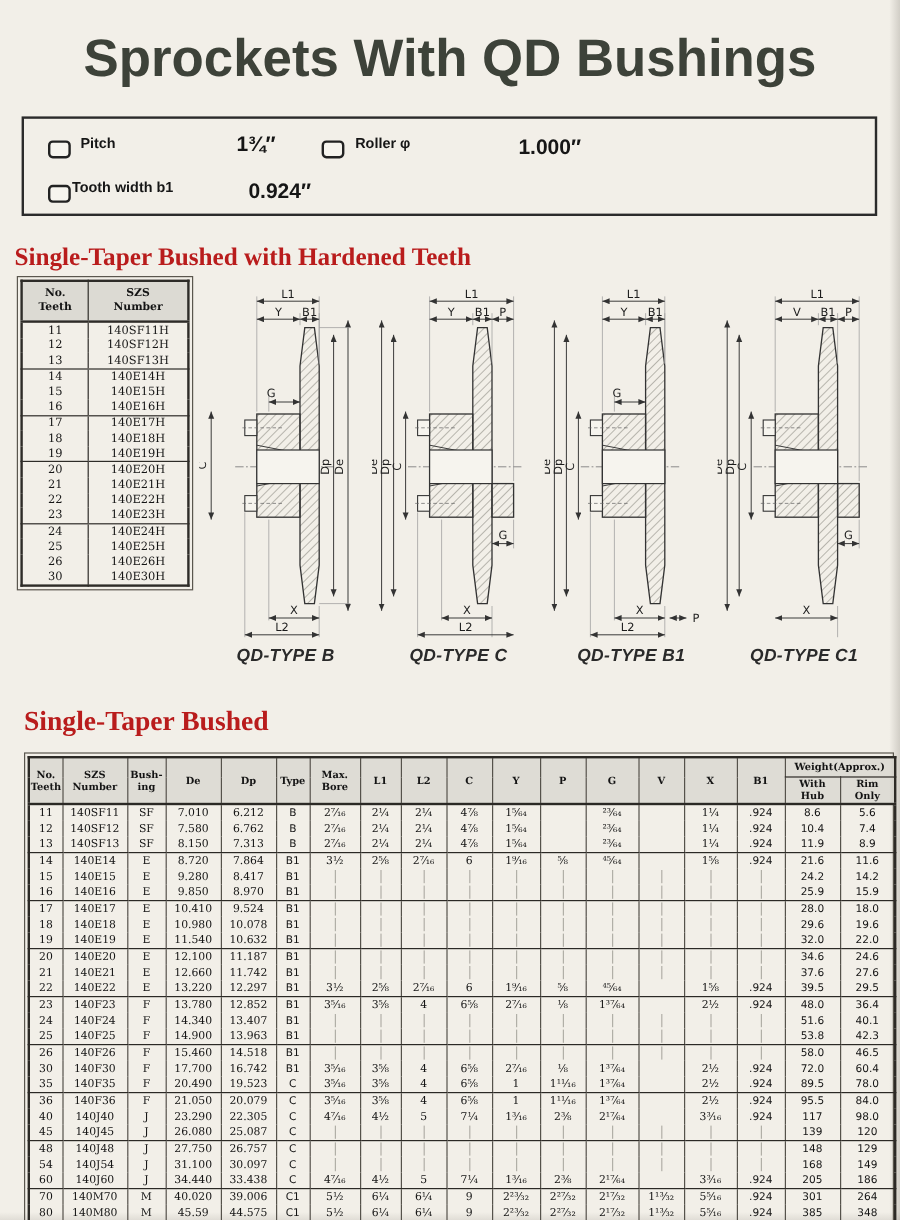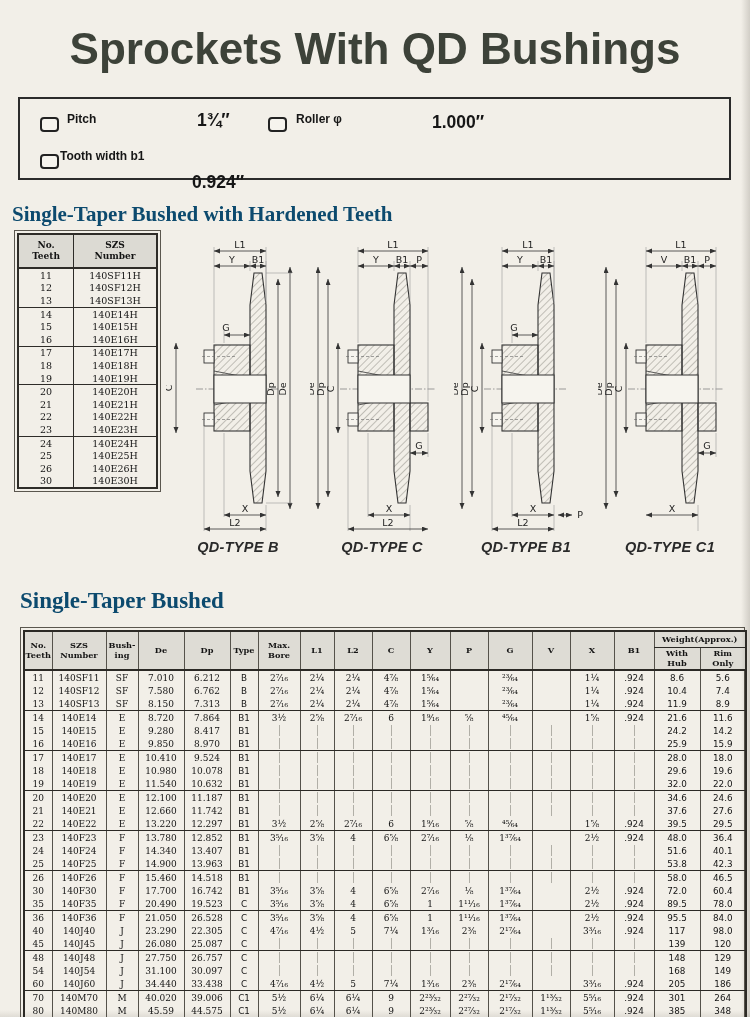--- a/index.html
+++ b/index.html
@@ -12,21 +12,21 @@
        background:linear-gradient(to bottom,rgba(0,0,0,0),rgba(60,55,45,0.10));pointer-events:none;}
 
   .title{position:absolute;top:24px;left:0;width:100%;text-align:center;margin:0;
        font-size:44px;font-weight:bold;color:#3d4239;font-family:"Liberation Sans",sans-serif;}
 
   .spec-box{position:absolute;left:18px;top:97px;width:709px;height:79px;border:2px solid #2b2b2b;}
   .cb{position:absolute;width:15px;height:11px;border:2px solid #222;border-radius:4px;background:#f6f4ee;}
   .spec-label,.spec-value{position:absolute;font-size:12px;font-weight:bold;white-space:nowrap;color:#161616;}
   .spec-value{font-size:17.5px;}
 
-  .h-serif{font-family:"Liberation Serif",serif;font-weight:bold;color:#0c4a6e;margin:0;position:absolute;white-space:nowrap;}
+  .h-serif{font-family:"Liberation Serif",serif;font-weight:bold;color:#b91c1c;margin:0;position:absolute;white-space:nowrap;}
   .h1pos{top:202px;left:12px;font-size:21px;}
   .h2pos{top:588px;left:20px;font-size:23px;}
 
   .mini-wrap{position:absolute;left:14px;top:230px;width:141px;border:1px solid #5a564e;padding:2px;}
   table.mini{width:100%;border-collapse:collapse;border:2px solid #2e2c28;
        font-family:"DejaVu Serif",serif;font-size:9.5px;color:#141414;}
   table.mini th{height:30px;background:#dcdad3;border-bottom:2px solid #2e2c28;font-size:9px;
        line-height:1.2;white-space:pre-line;font-weight:bold;}
   table.mini th+th,table.mini td+td{border-left:1px solid #2e2c28;}
   table.mini td{height:12.6px;text-align:center;padding:0;}
@@ -63,21 +63,21 @@
     <span class="cb" style="left:20px;top:18px;"></span>
     <span class="spec-label" style="left:47px;top:13px;">Pitch</span>
     <span class="spec-value" style="left:177px;top:11px;">1¾″</span>
 
     <span class="cb" style="left:248px;top:18px;"></span>
     <span class="spec-label" style="left:276px;top:13px;">Roller φ</span>
     <span class="spec-value" style="left:412px;top:13px;">1.000″</span>
 
     <span class="cb" style="left:20px;top:55px;"></span>
     <span class="spec-label" style="left:40px;top:50px;">Tooth width b1</span>
-    <span class="spec-value" style="left:172px;top:50px;margin-top:23px;">0.924″</span>
+    <span class="spec-value" style="left:187px;top:50px;">0.924″</span>
   </div>
 
   <h2 class="h-serif h1pos">Single-Taper Bushed with Hardened Teeth</h2>
 
   <div class="mini-wrap">
     <table class="mini">
       <colgroup>
           <col style="width:40%">
           <col style="width:60%">
         </colgroup>
@@ -793,21 +793,21 @@
             <td>2½</td>
             <td class="sans">.924</td>
             <td class="sans">89.5</td>
             <td class="sans">78.0</td>
           </tr>
           <tr>
             <td>36</td>
             <td>140F36</td>
             <td>F</td>
             <td>21.050</td>
-            <td>26.528</td>
+            <td>20.079</td>
             <td class="sans">C</td>
             <td>3⁵⁄₁₆</td>
             <td>3⅝</td>
             <td>4</td>
             <td>6⅝</td>
             <td>1</td>
             <td>1¹¹⁄₁₆</td>
             <td>1³⁷⁄₆₄</td>
             <td></td>
             <td>2½</td>

